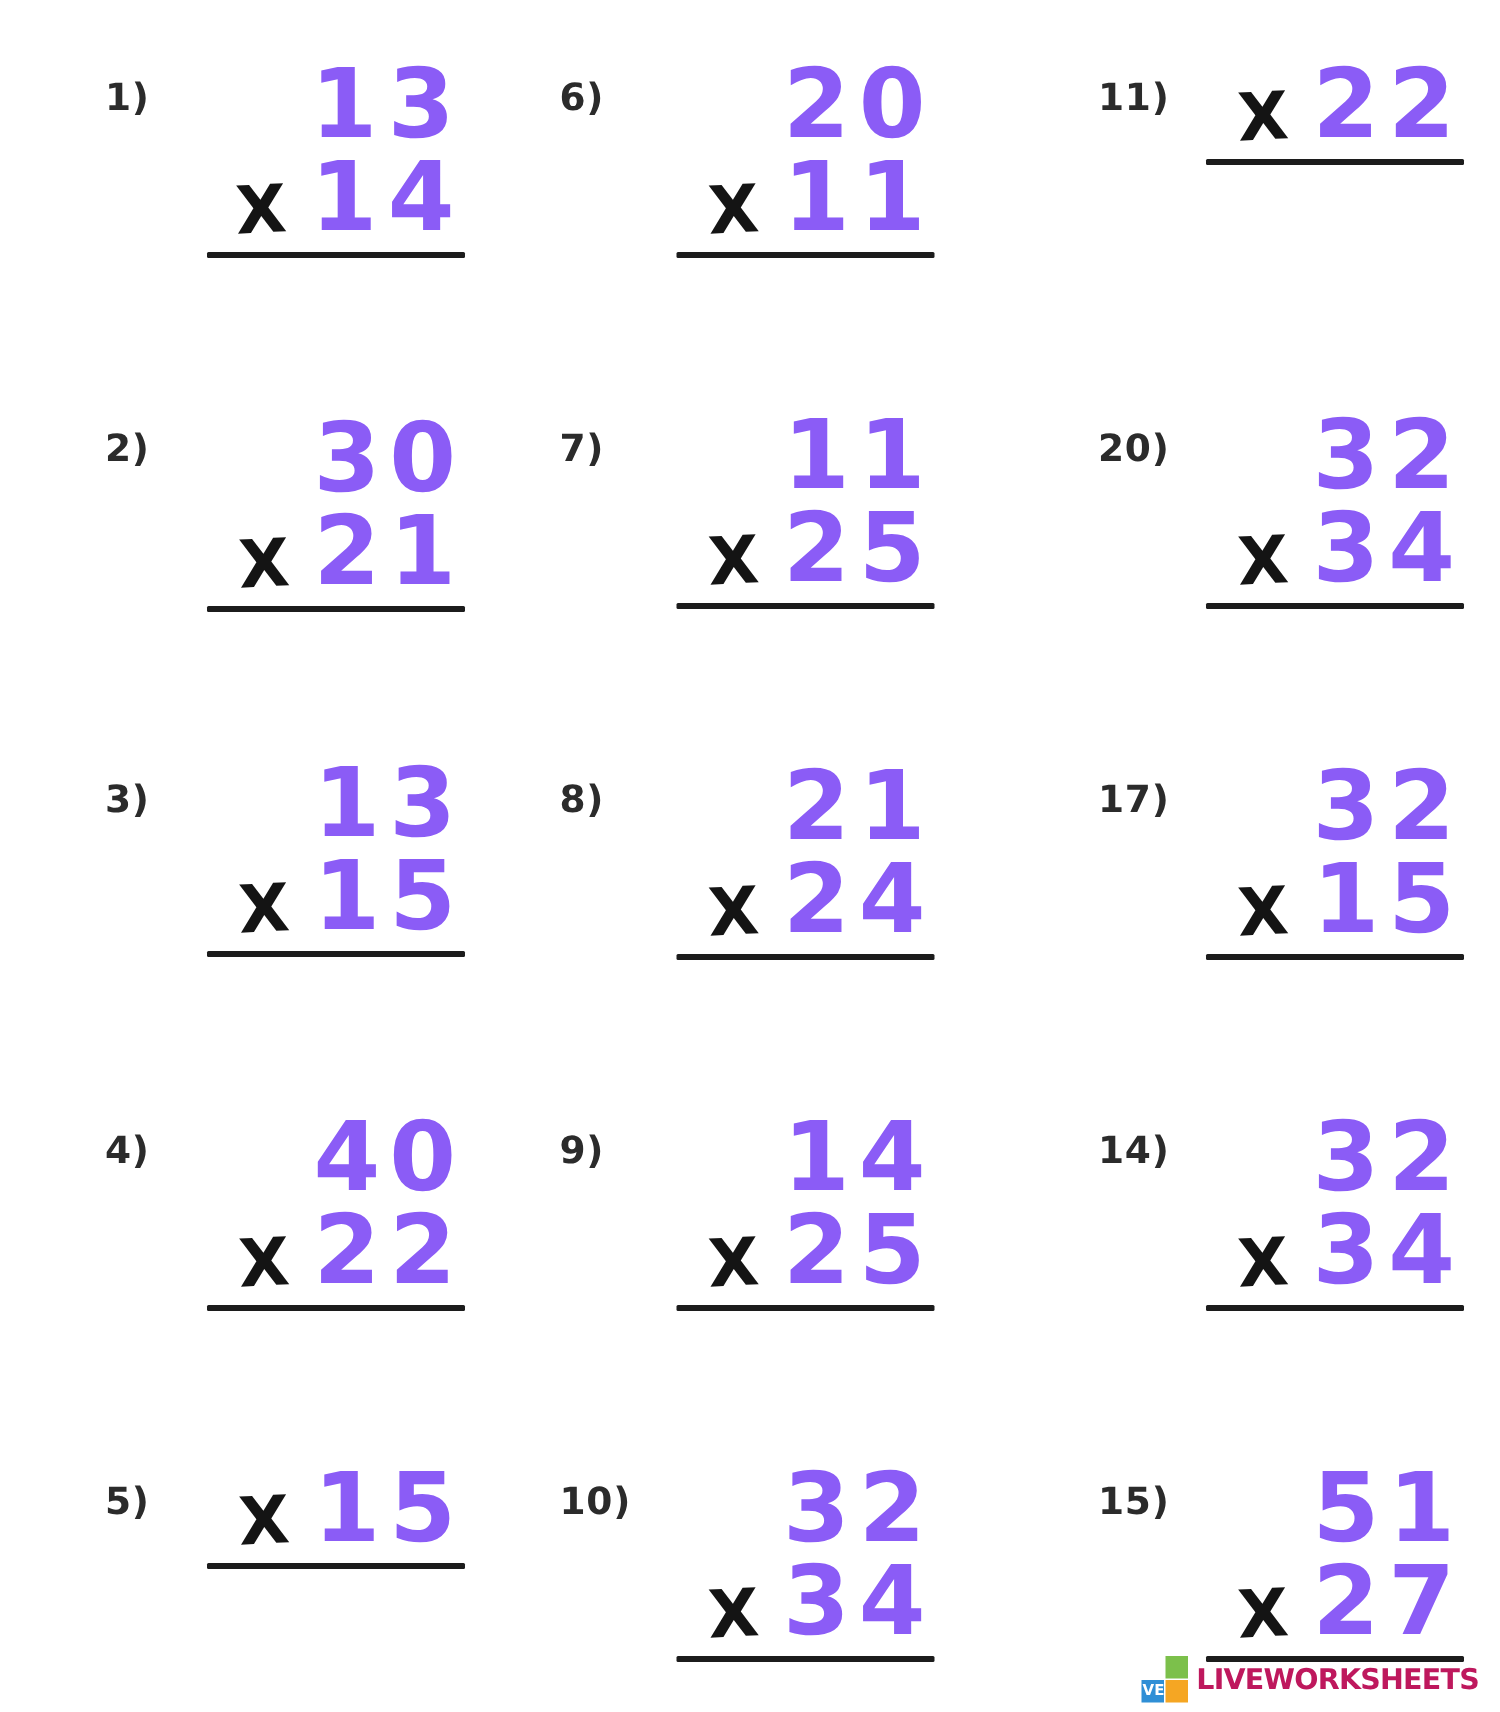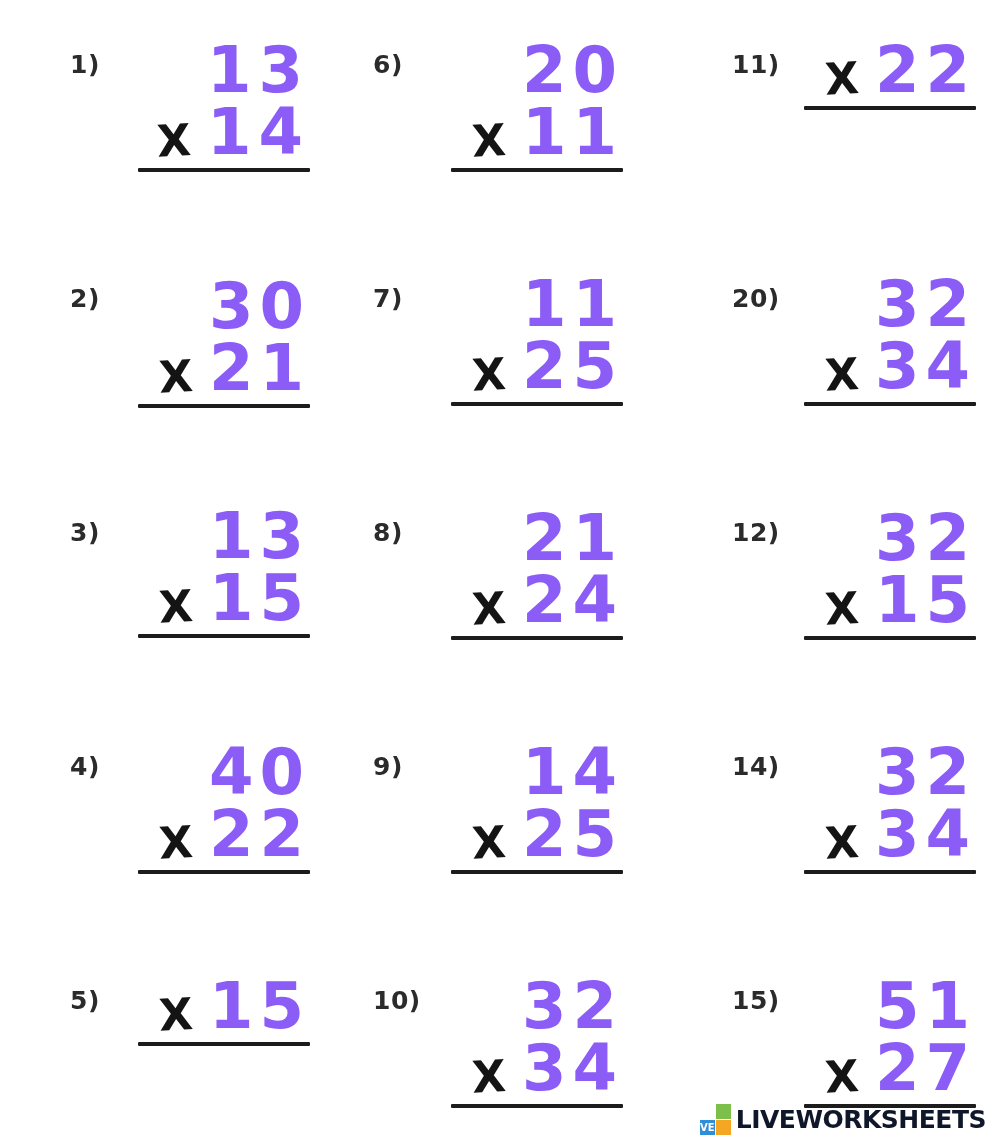--- a/index.html
+++ b/index.html
@@ -112,23 +112,23 @@
     display: flex;
     align-items: center;
     justify-content: center;
     line-height: 1;
   }
   .sq-li { background: #e8412c; margin-left: 29px; }
   .sq-ve { background: #2f8fd6; }
   .sq-b1 { background: #7cc04b; }
   .sq-b2 { background: #f5a623; }
   .logo-text {
-    font-size: 25px;
+    font-size: 19px;
     font-weight: 700;
-    color: #0f172a;
+    color: #be185d;
     letter-spacing: -0.5px;
     font-family: "DejaVu Sans", sans-serif;
   }
 </style>
 </head>
 <body>
 
 <div class="worksheet">
   <div class="grid">
 
@@ -235,21 +235,21 @@
         </div>
         <div class="row">
           <span class="op">X</span>
           <span class="digits">24</span>
         </div>
         <div class="rule"></div>
       </div>
     </div>
 
     <div class="problem col-3">
-      <div class="num-label">12)</div>
+      <div class="num-label">17)</div>
       <div class="stack">
         <div class="row">
           <span class="digits">32</span>
         </div>
         <div class="row">
           <span class="op">X</span>
           <span class="digits">15</span>
         </div>
         <div class="rule"></div>
       </div>

